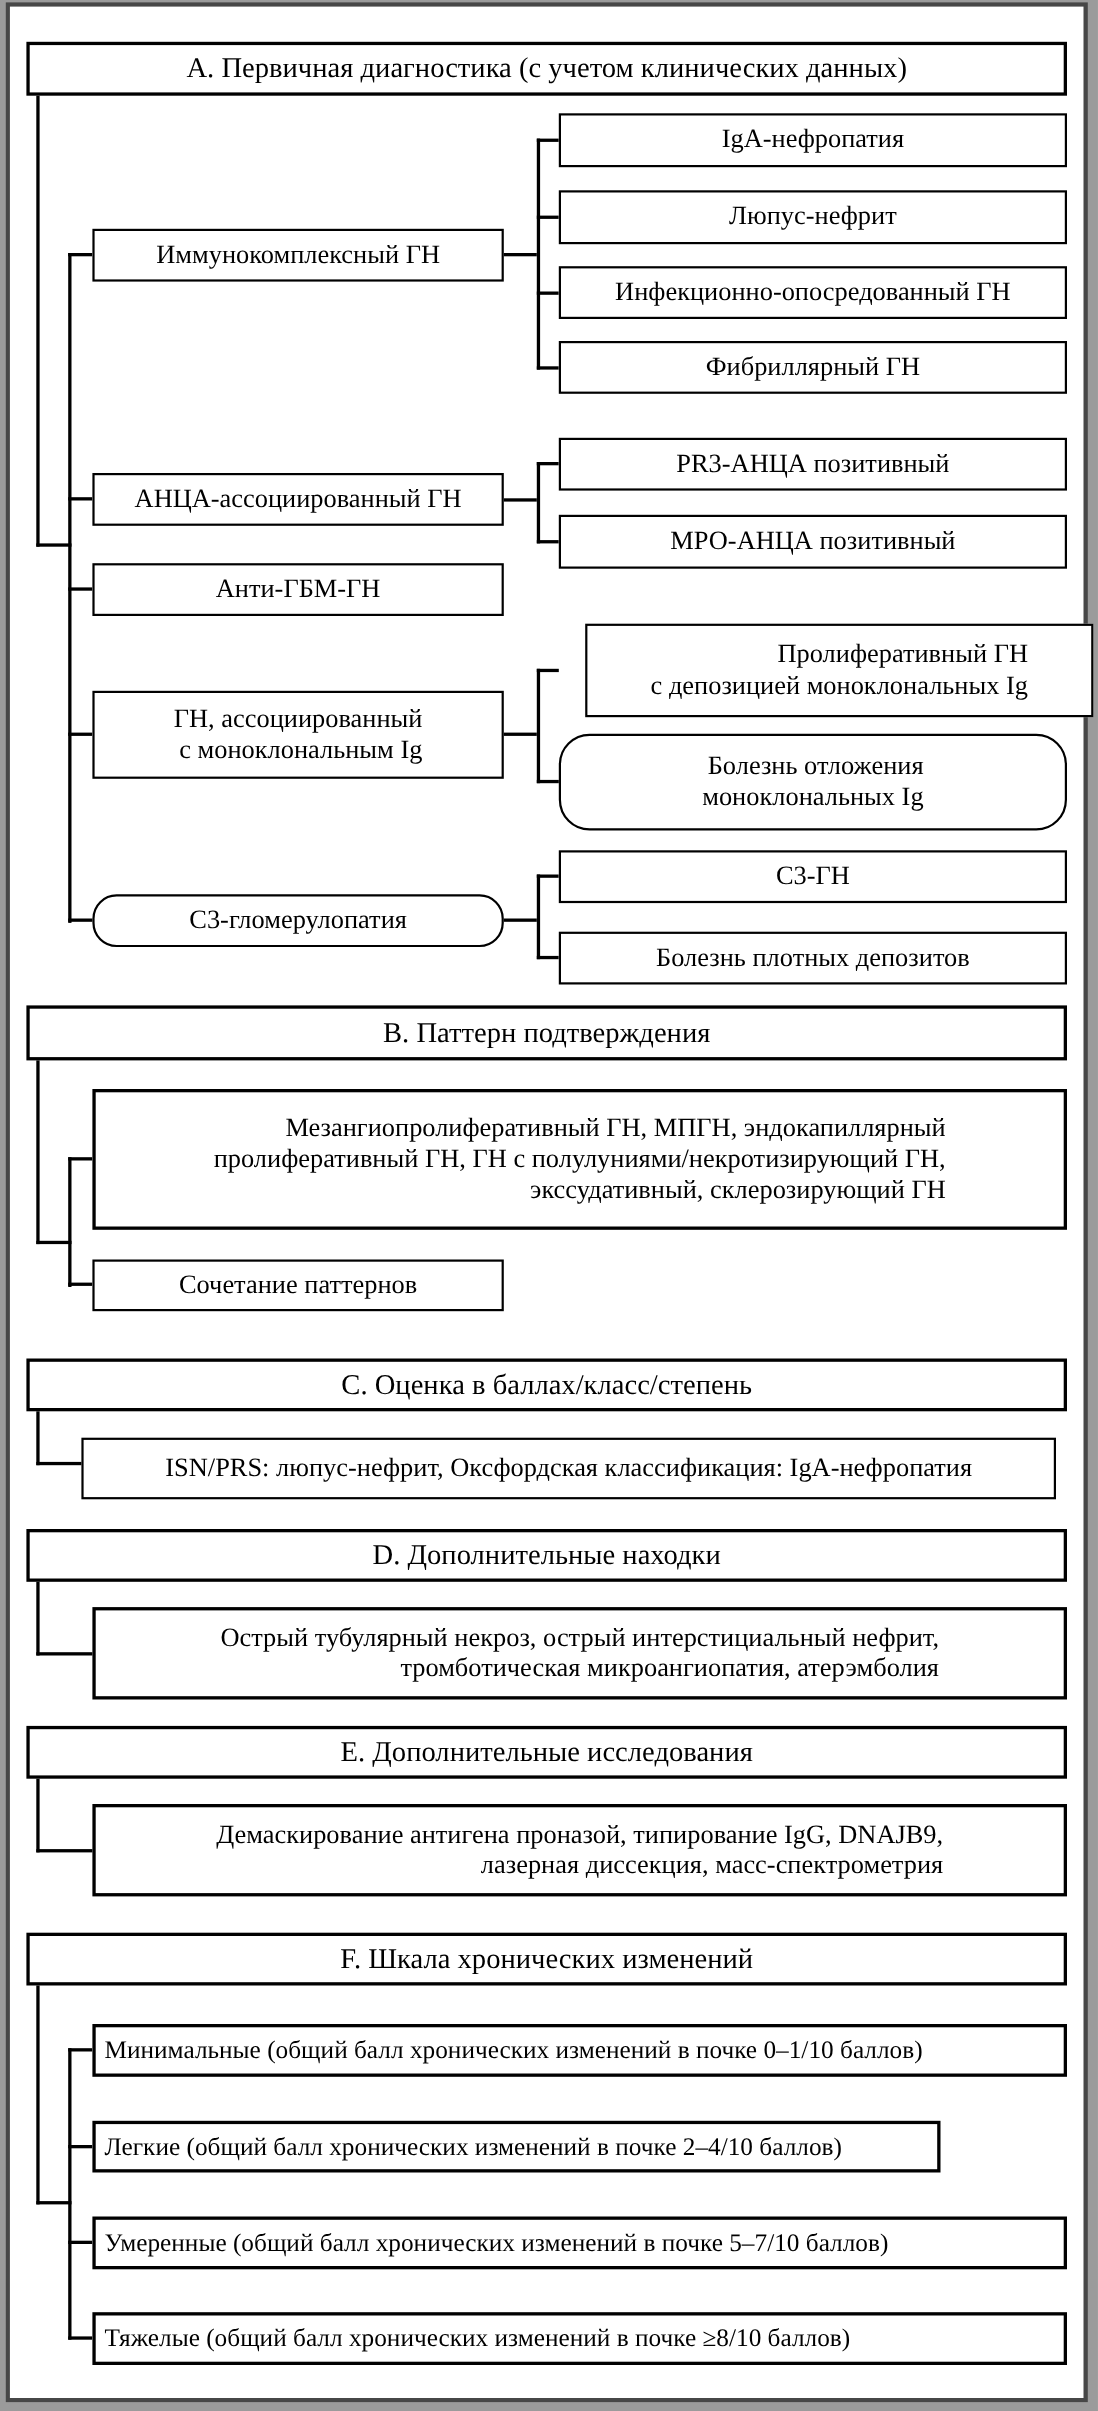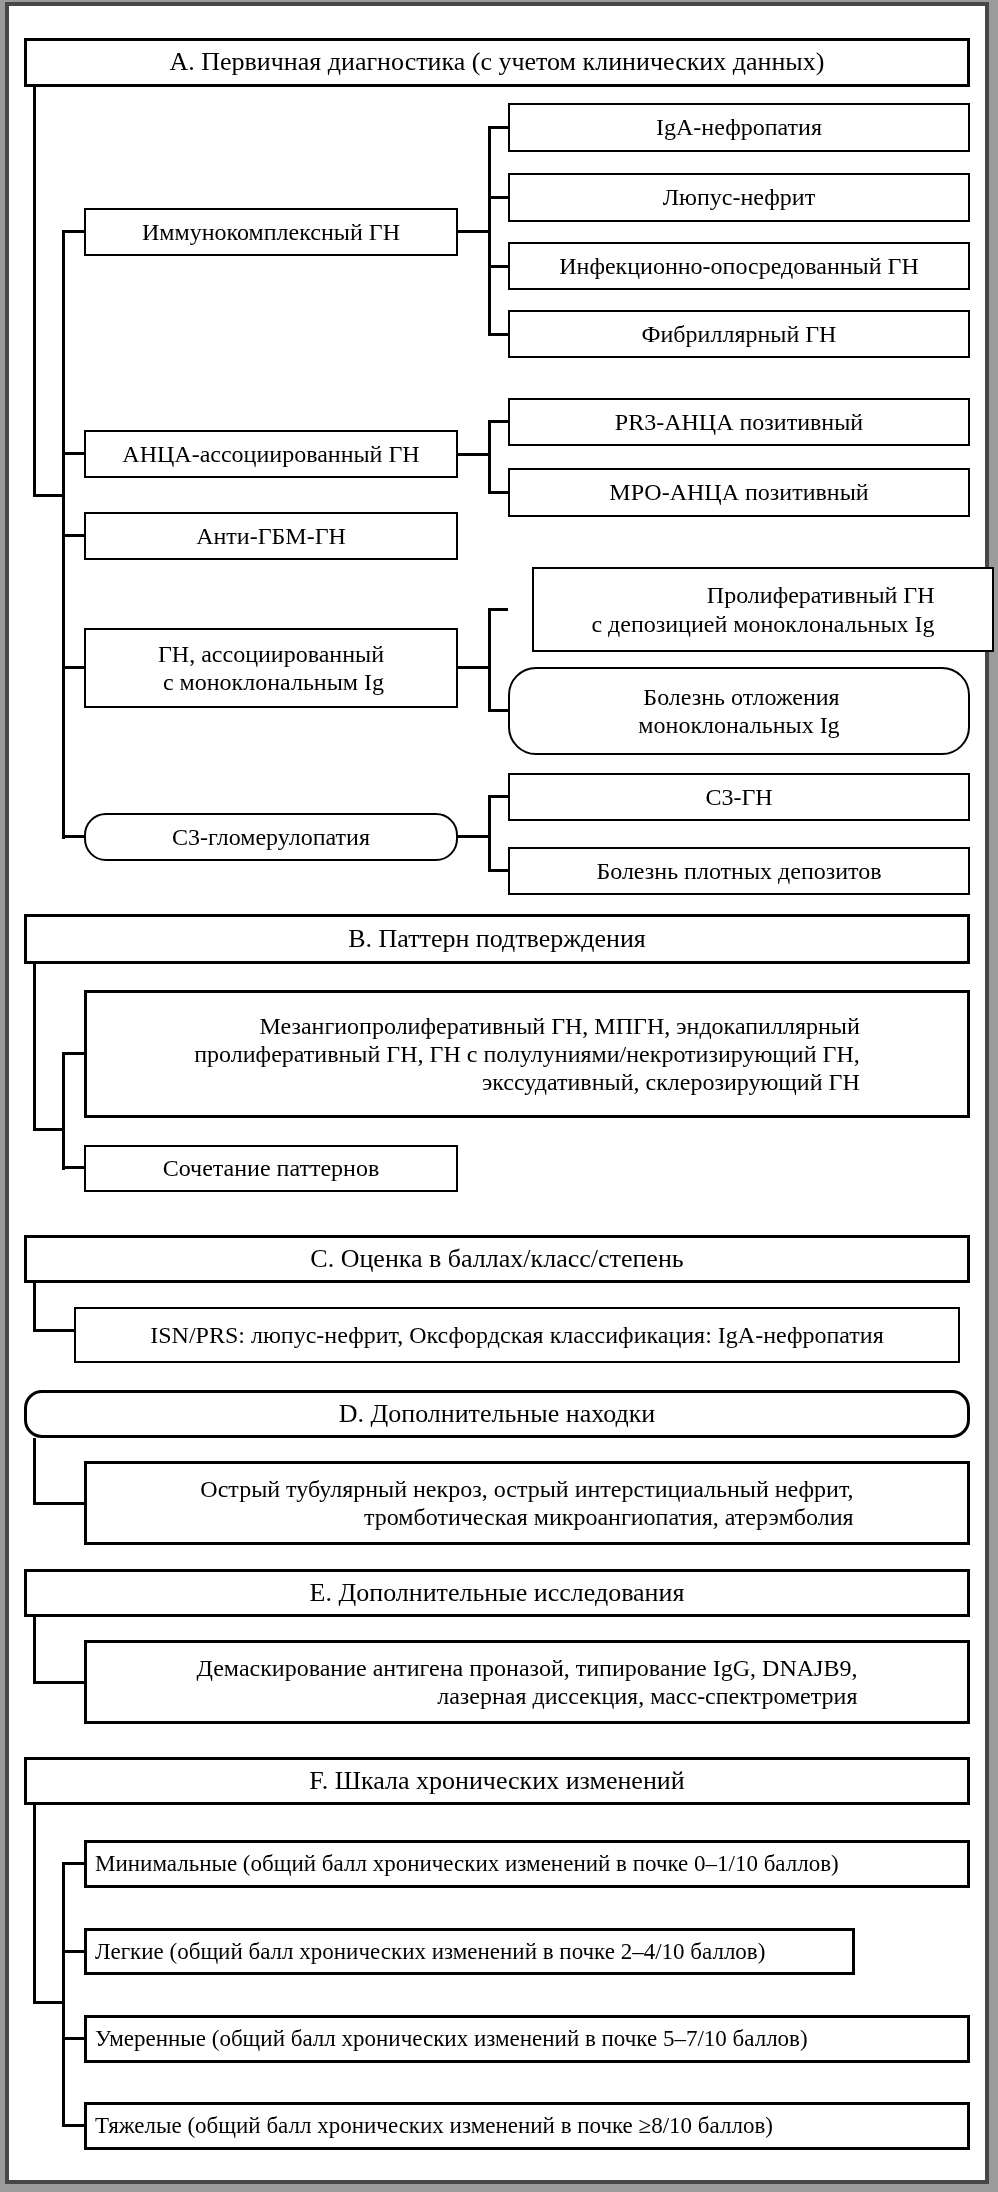--- a/index.html
+++ b/index.html
@@ -85,21 +85,21 @@
   <div class="box b3" style="left:84px;top:990px;width:886px;height:128px;">Мезангиопролиферативный ГН, МПГН, эндокапиллярный
 пролиферативный ГН, ГН с полулуниями/некротизирующий ГН,
 экссудативный, склерозирующий ГН</div>
   <div class="box" style="left:84px;top:1145px;width:374px;height:47px;">Сочетание паттернов</div>
 
   <div class="box b3 hdr" style="left:24px;top:1235px;width:946px;height:48px;">С. Оценка в баллах/класс/степень</div>
   <div class="vl" style="left:33px;top:1283px;height:49px;"></div>
   <div class="hl" style="left:33px;top:1329px;width:53px;"></div>
   <div class="box" style="left:74px;top:1307px;width:886px;height:56px;">ISN/PRS: люпус-нефрит, Оксфордская классификация: IgA-нефропатия</div>
 
-  <div class="box b3 hdr" style="left:24px;top:1390px;width:946px;height:48px;border-radius:18px;">D. Дополнительные находки</div>
+  <div class="box b3 hdr" style="left:24px;top:1390px;width:946px;height:48px;">D. Дополнительные находки</div>
   <div class="vl" style="left:33px;top:1438px;height:67px;"></div>
   <div class="hl" style="left:33px;top:1502px;width:53px;"></div>
   <div class="box b3" style="left:84px;top:1461px;width:886px;height:84px;">Острый тубулярный некроз, острый интерстициальный нефрит,
 тромботическая микроангиопатия, атерэмболия</div>
 
   <div class="box b3 hdr" style="left:24px;top:1569px;width:946px;height:48px;">Е. Дополнительные исследования</div>
   <div class="vl" style="left:33px;top:1617px;height:67px;"></div>
   <div class="hl" style="left:33px;top:1681px;width:53px;"></div>
   <div class="box b3" style="left:84px;top:1640px;width:886px;height:84px;">Демаскирование антигена проназой, типирование IgG, DNAJB9,
 лазерная диссекция, масс-спектрометрия</div>

